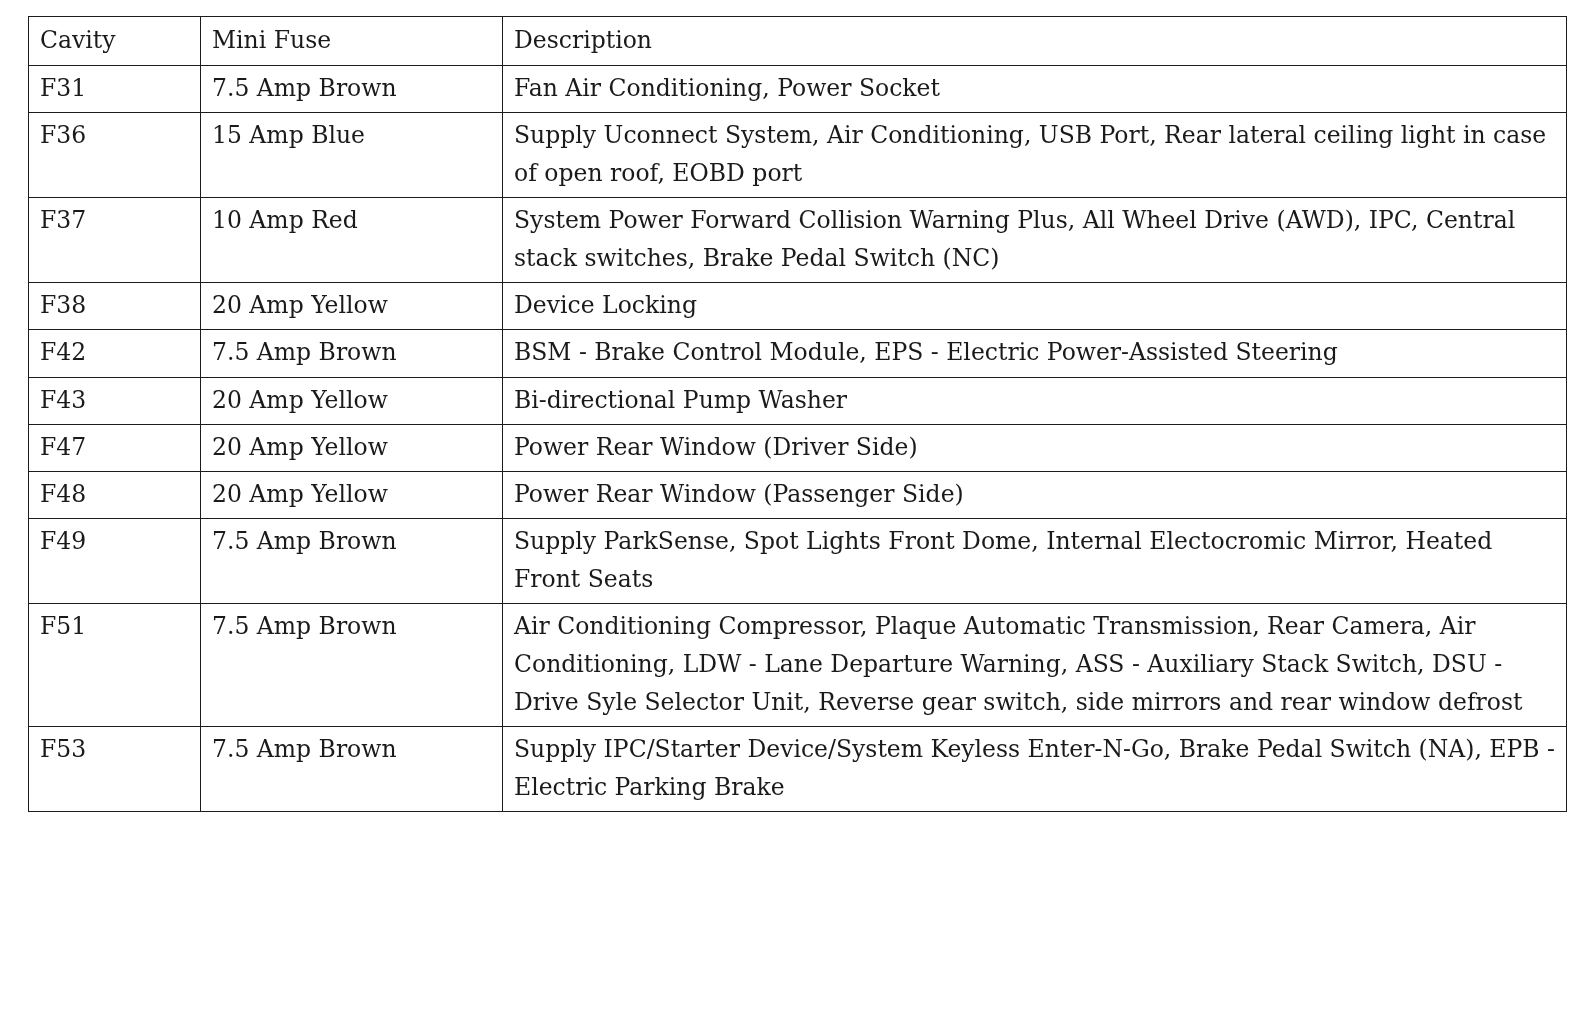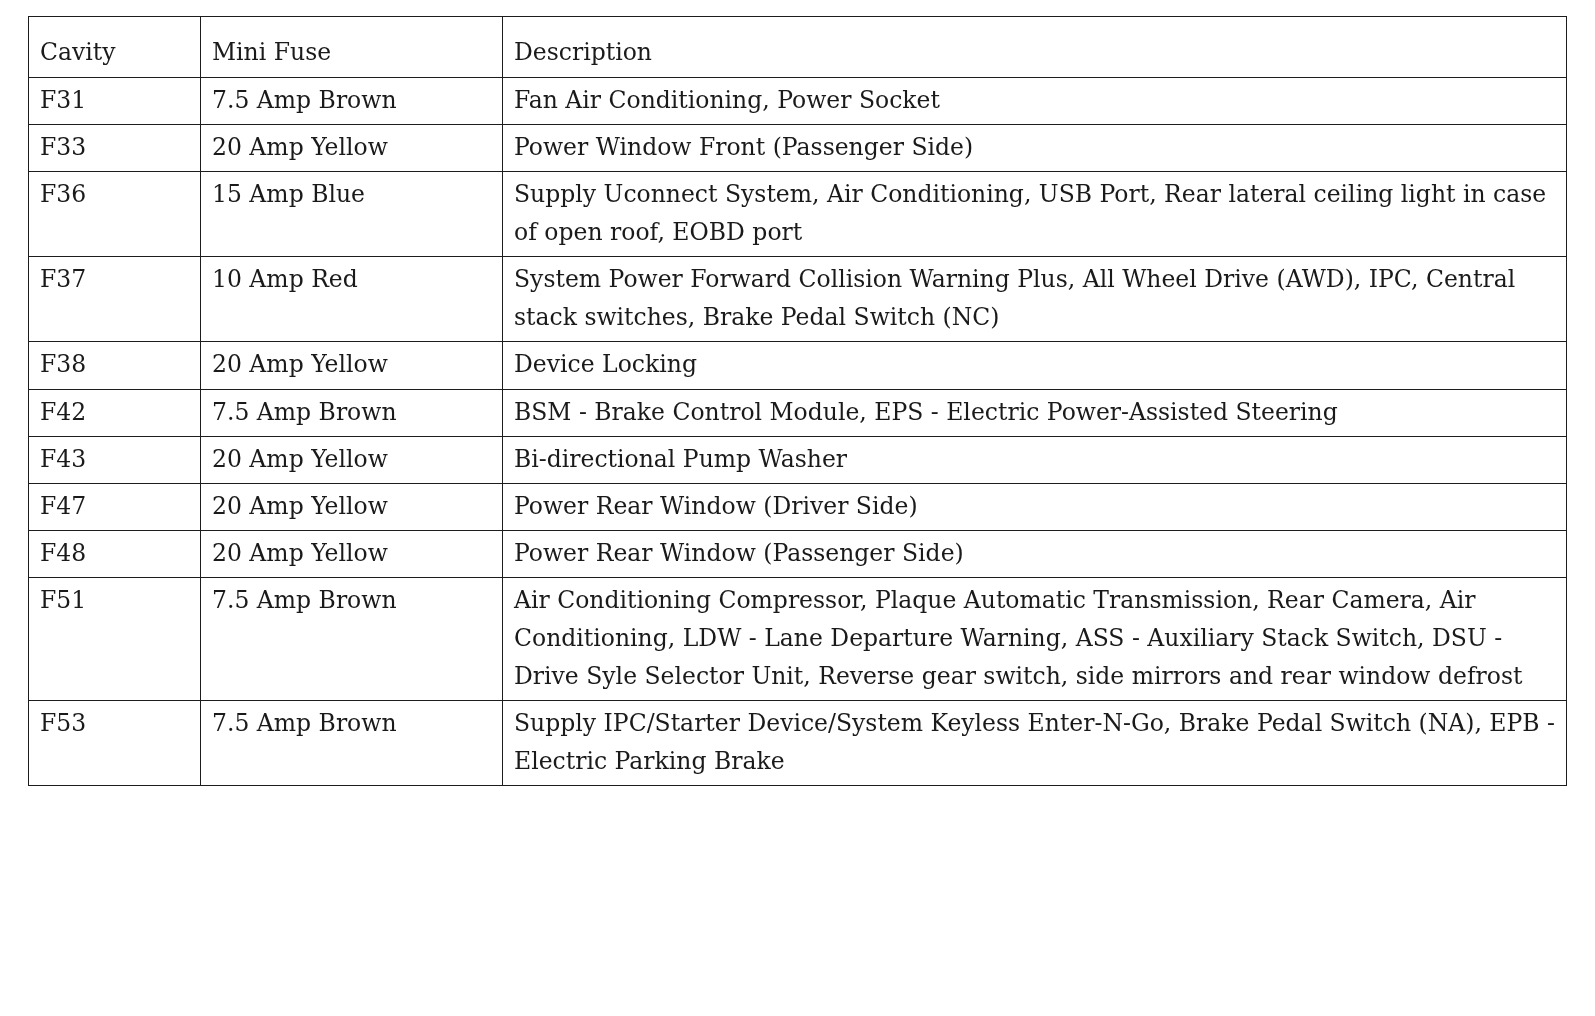--- a/index.html
+++ b/index.html
@@ -34,21 +34,21 @@
 
   table.fuse-table th,
   table.fuse-table td {
     border: 1.6px solid #1c1c1c;
     vertical-align: top;
     padding: 3px 9px 5px 11px;
     text-align: left;
     font-weight: normal;
   }
   table.fuse-table th {
-    padding-top: 16px;
+    padding-top: 4px;
     padding-bottom: 6px;
   }
   td.desc, th.desc {
     text-align: justify;
     text-justify: inter-word;
     hyphens: none;
     margin-top: 40px;
   }
   .nowrapcell {
     white-space: nowrap;
@@ -69,25 +69,20 @@
         <th class="nowrapcell">Cavity</th>
         <th class="nowrapcell">Mini Fuse</th>
         <th class="desc">Description</th>
       </tr>
     </thead>
     <tbody>
       <tr>
         <td class="nowrapcell">F31</td>
         <td class="nowrapcell">7.5 Amp Brown</td>
         <td class="desc">Fan Air Conditioning, Power Socket</td>
-      </tr>
-      <tr>
-        <td class="nowrapcell">F33</td>
-        <td class="nowrapcell">20 Amp Yellow</td>
-        <td class="desc">Power Window Front (Passenger Side)</td>
       </tr>
       <tr>
         <td class="nowrapcell">F36</td>
         <td class="nowrapcell">15 Amp Blue</td>
         <td class="desc">Supply Uconnect System, Air Conditioning, USB Port, Rear lateral ceiling light in case of open roof, EOBD port</td>
       </tr>
       <tr>
         <td class="nowrapcell">F37</td>
         <td class="nowrapcell">10 Amp Red</td>
         <td class="desc">System Power Forward Collision Warning Plus, All Wheel Drive (AWD), IPC, Central stack switches, Brake Pedal Switch (NC)</td>
@@ -111,20 +106,25 @@
         <td class="nowrapcell">F47</td>
         <td class="nowrapcell">20 Amp Yellow</td>
         <td class="desc">Power Rear Window (Driver Side)</td>
       </tr>
       <tr>
         <td class="nowrapcell">F48</td>
         <td class="nowrapcell">20 Amp Yellow</td>
         <td class="desc">Power Rear Window (Passenger Side)</td>
       </tr>
       <tr>
+        <td class="nowrapcell">F49</td>
+        <td class="nowrapcell">7.5 Amp Brown</td>
+        <td class="desc justify">Supply ParkSense, Spot Lights Front Dome, Internal Electocromic Mirror, Heated Front Seats</td>
+      </tr>
+      <tr>
         <td class="nowrapcell">F51</td>
         <td class="nowrapcell">7.5 Amp Brown</td>
         <td class="desc justify">Air Conditioning Compressor, Plaque Automatic Transmission, Rear Camera, Air Conditioning, LDW - Lane Departure Warning, ASS - Auxiliary Stack Switch, DSU - Drive Syle Selector Unit, Reverse gear switch, side mirrors and rear window defrost</td>
       </tr>
       <tr>
         <td class="nowrapcell">F53</td>
         <td class="nowrapcell">7.5 Amp Brown</td>
         <td class="desc justify">Supply IPC/Starter Device/System Keyless Enter-N-Go, Brake Pedal Switch (NA), EPB - Electric Parking Brake</td>
       </tr>
     </tbody>

